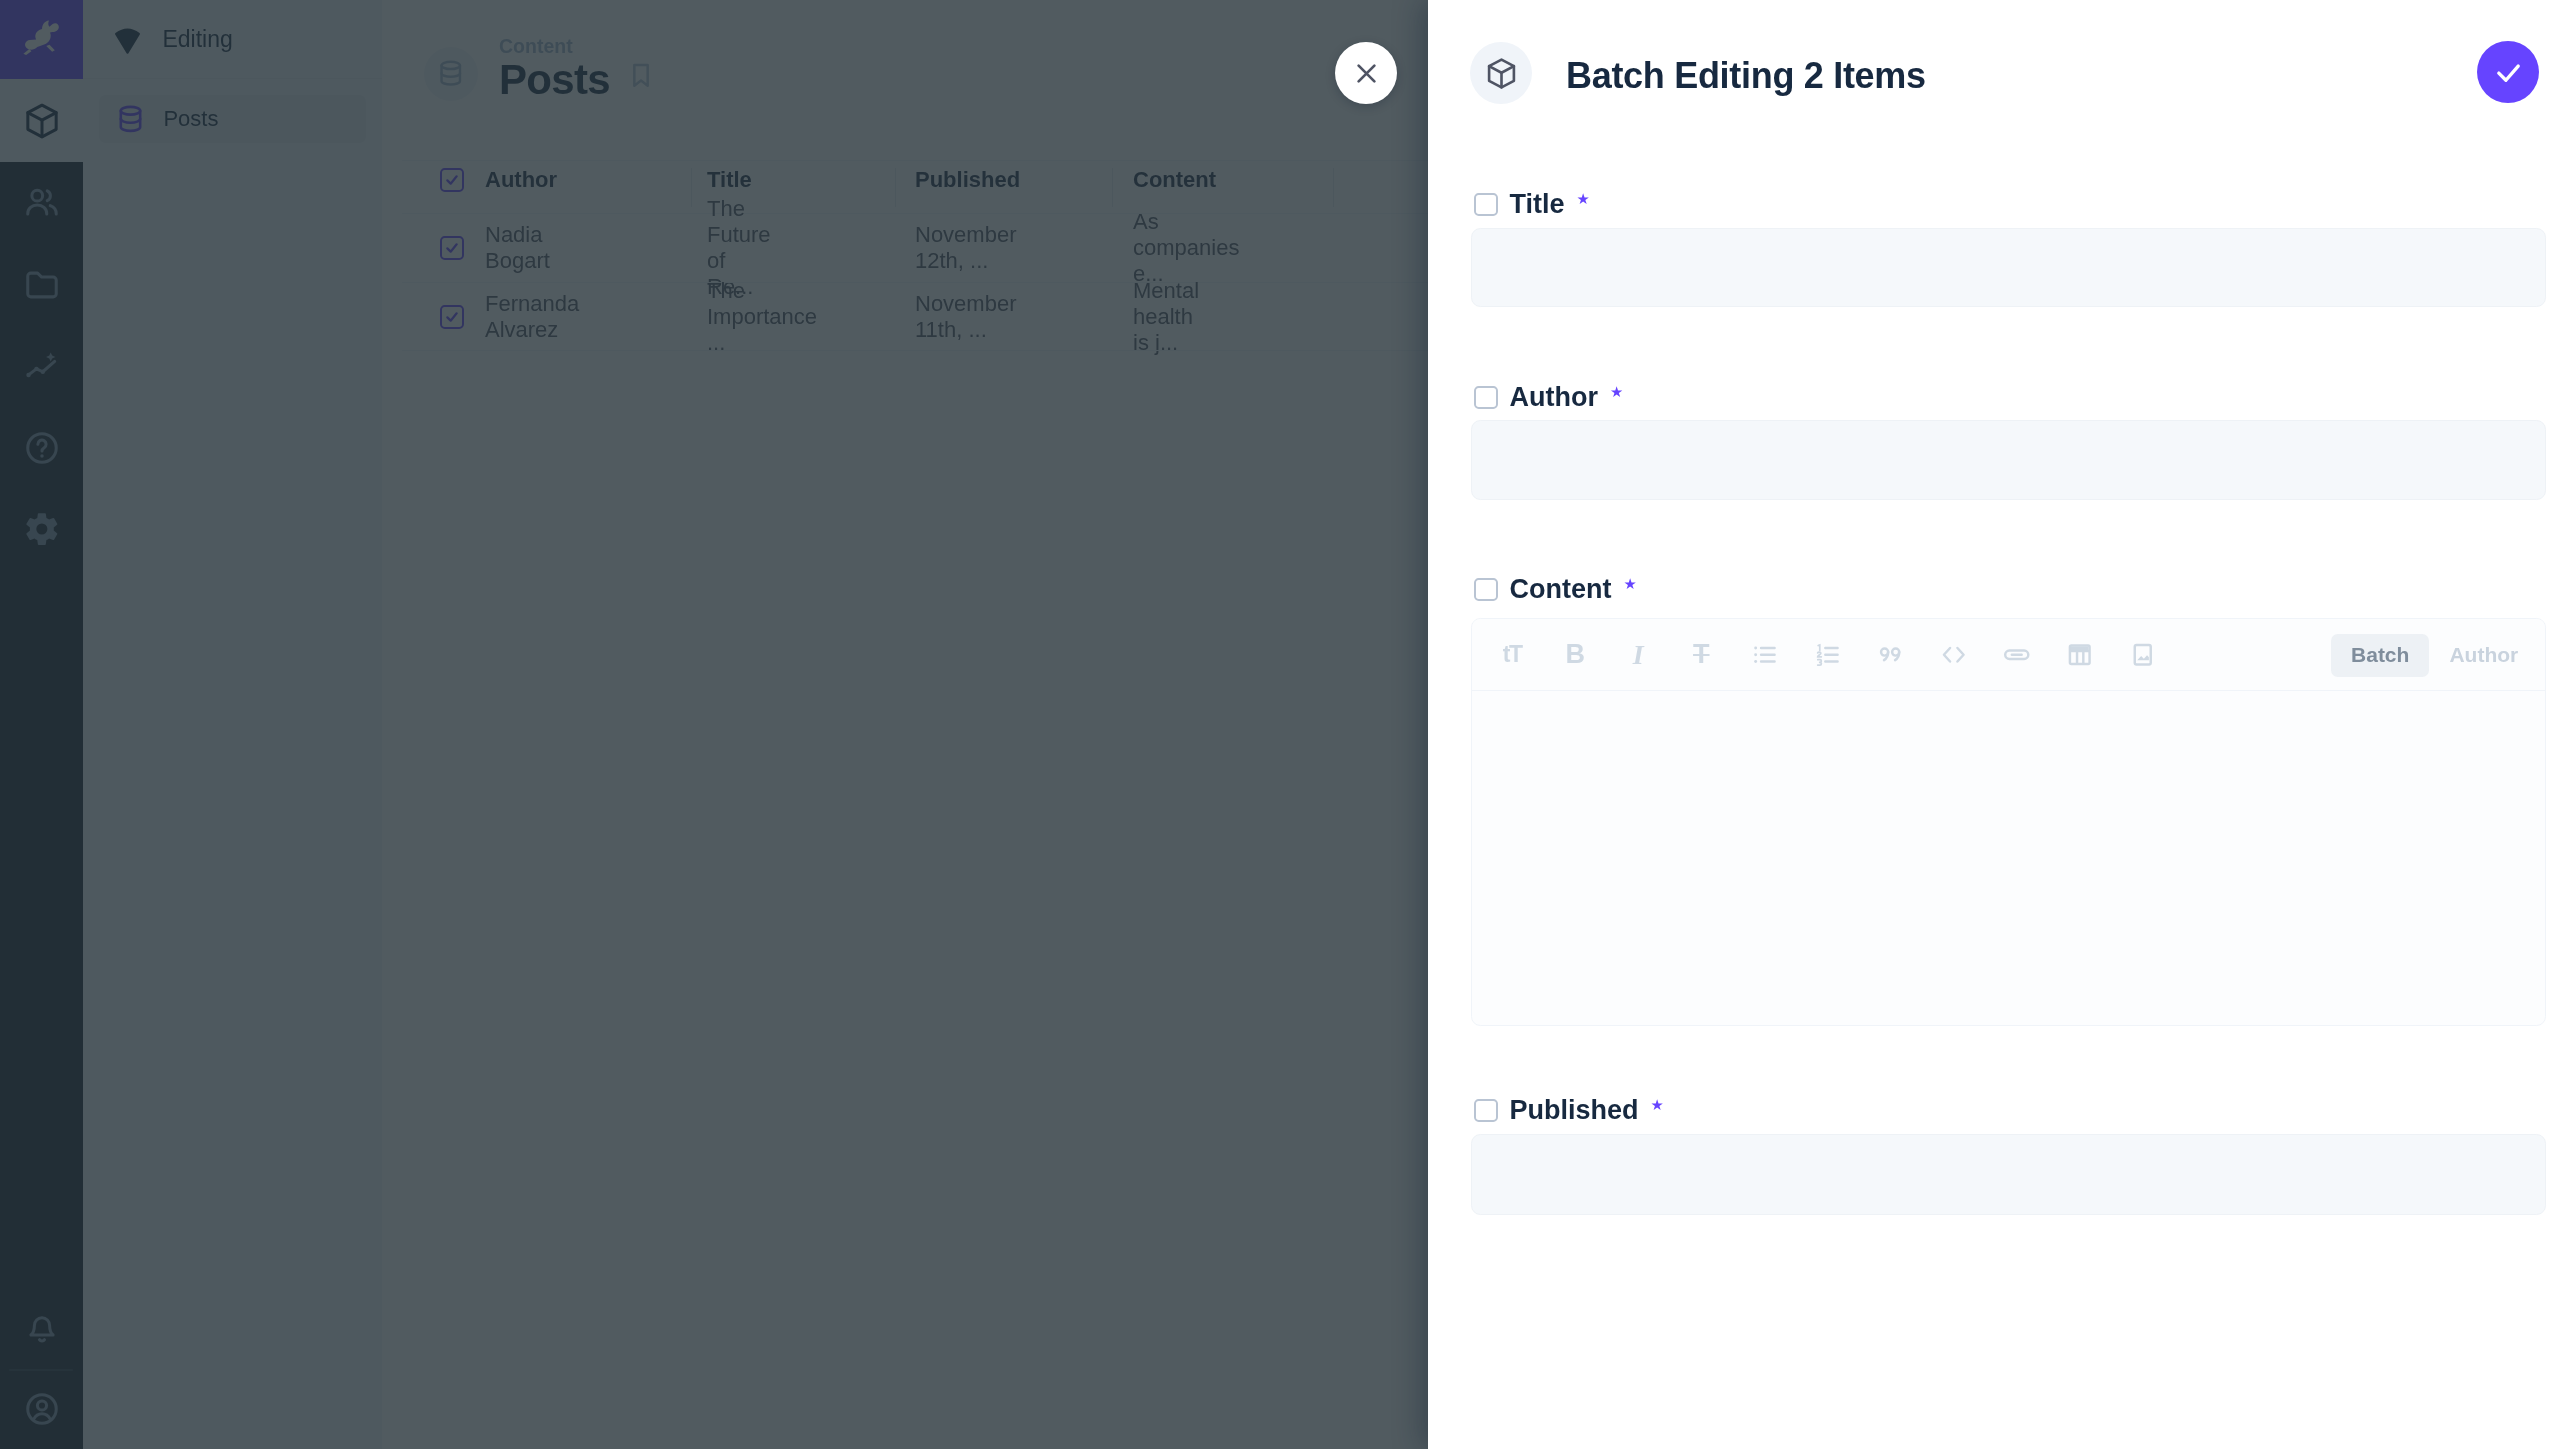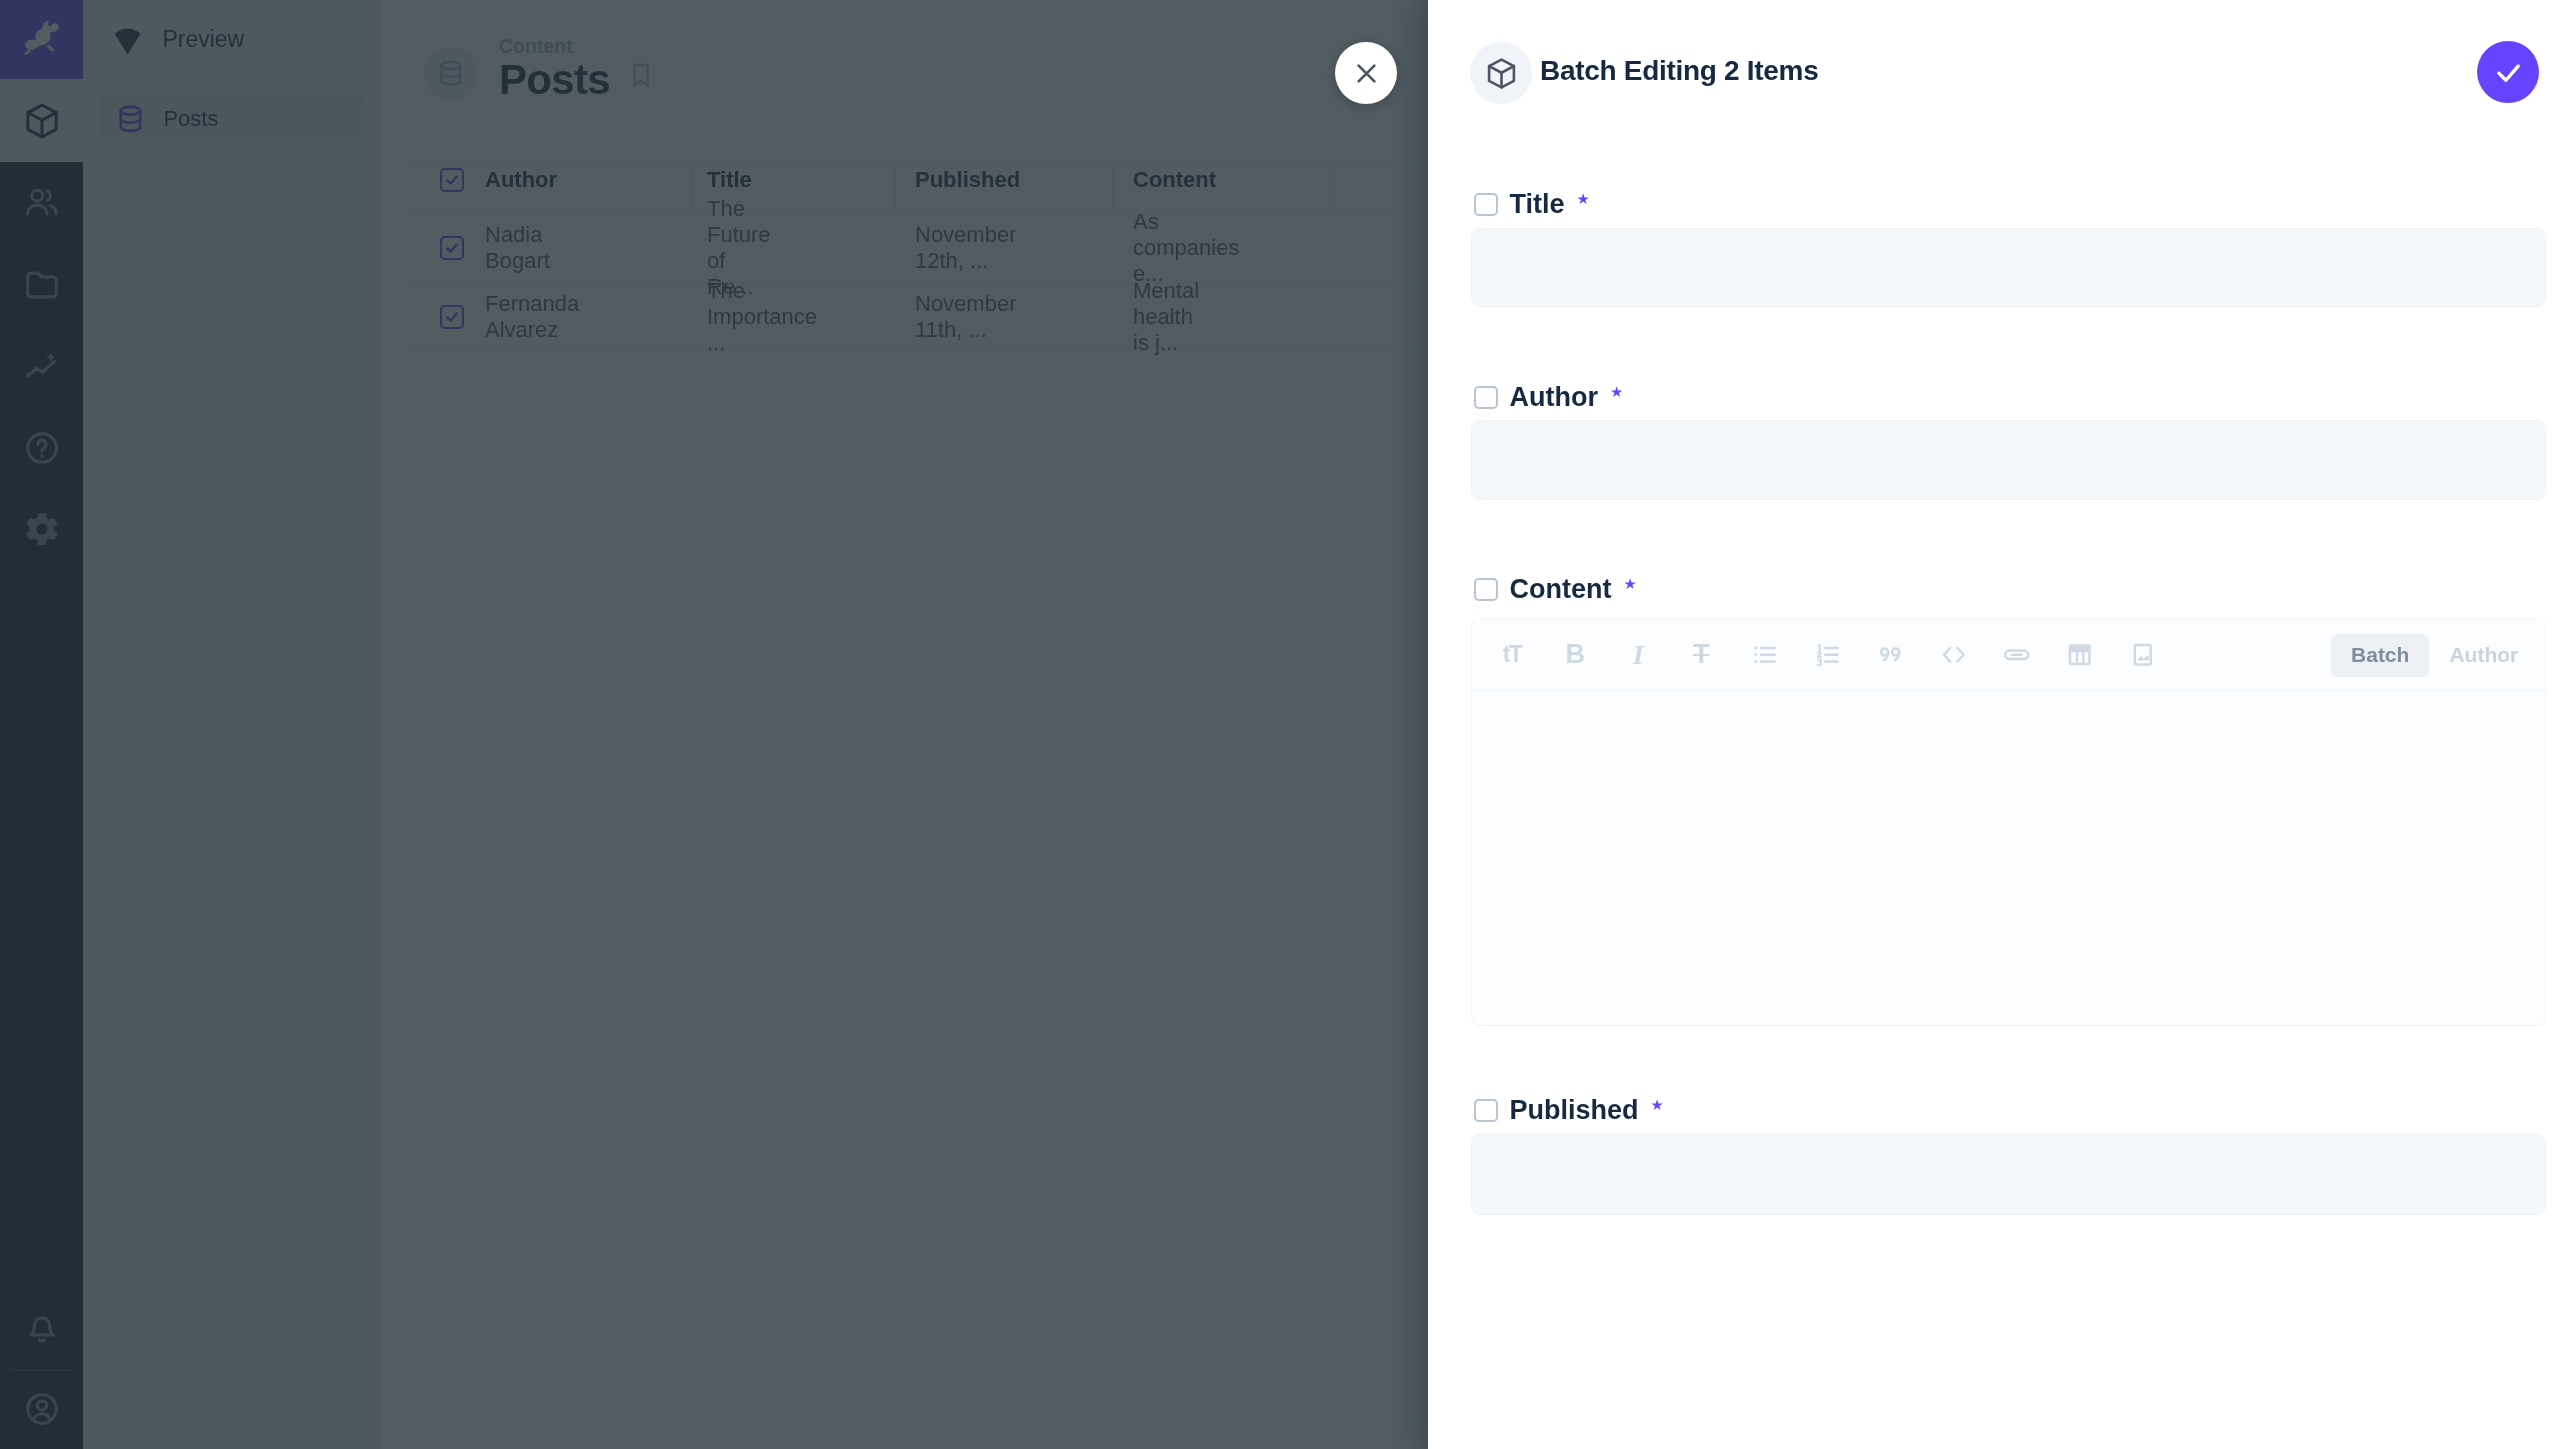--- a/index.html
+++ b/index.html
@@ -36,21 +36,21 @@
   .cbx { width:23.5px; height:23.5px; border:2px solid #6644ff; border-radius:4.7px; background:#fff; display:flex; align-items:center; justify-content:center; color:#6644ff; }
   .cbx-off { width:23.5px; height:23.5px; border:2px solid #b9c4d3; border-radius:4.7px; background:#fff; }
 
   
   .overlay { left:0; top:0; width:1428px; height:1449px; background:rgba(38,50,56,0.8); z-index:50; }
 
   
   .drawer { left:1428px; top:0; width:1148px; height:1449px; background:#fff; z-index:60; box-shadow:-6.7px 0 27px rgba(14,28,47,0.35); }
   .close-btn { left:-93px; top:42px; width:62px; height:62px; border-radius:50%; background:#fff; display:flex; align-items:center; justify-content:center; color:#4f5464; box-shadow:0 2.7px 9.4px rgba(14,28,47,0.25); }
   .dh-circle { left:42px; top:42px; width:62px; height:62px; border-radius:50%; background:#f0f4f9; display:flex; align-items:center; justify-content:center; color:#4f5464; }
-  .drawer-title { left:112px; top:55px; font-size:28px; font-weight:700; color:#172940; letter-spacing:-0.3px; }
+  .drawer-title { left:138px; top:55px; font-size:36px; font-weight:700; color:#172940; letter-spacing:-0.3px; }
   .check-btn { left:1049px; top:41px; width:62px; height:62px; border-radius:50%; background:#6644ff; display:flex; align-items:center; justify-content:center; color:#fff; }
 
   .field-label { left:46px; height:27px; display:flex; align-items:center; gap:12px; }
   .field-label .lbl { font-size:27px; font-weight:700; color:#172940; }
   .req-star { color:#6644ff; font-size:14.8px; align-self:flex-start; margin-top:-1.3px; }
   .input-box { left:43px; width:1075px; background:#f5f8fb; border:1.3px solid #eef2f6; border-radius:9.4px; }
 
   .editor { left:43px; top:618px; width:1075px; height:408px; background:#fcfdfe; border:1.3px solid #f0f4f9; border-radius:9.4px; overflow:hidden; }
   .toolbar { position:absolute; left:0; top:0; width:100%; height:72px; border-bottom:1.3px solid #f0f4f9; background:#fcfdfe; display:flex; align-items:center; padding-left:14.8px;gap:12px; }
   .tool { width:51px; height:51px; display:flex; align-items:center; justify-content:center; color:#cfd9e3; }
@@ -160,21 +160,21 @@
     </div>
   </div>
 
   <div class="abs nav">
     <div class="abs project-bar">
       <span style="color:#172940">
         <svg width="35" height="35" viewBox="0 0 24 24" fill="currentColor">
           <path d="M4.2 8.2 Q12 2.2 19.8 8.2 L12 21 Z" stroke="currentColor" stroke-width="1.5" stroke-linejoin="round"></path>
         </svg>
       </span>
-      <span class="project-name">Preview</span>
+      <span class="project-name">Editing</span>
     </div>
     <div class="abs nav-item">
       <span style="color:#6644ff">
         <svg width="31" height="31" viewBox="0 0 24 24" fill="none" stroke="currentColor" stroke-width="2" stroke-linecap="round">
           <ellipse cx="12" cy="5.2" rx="7.5" ry="3"></ellipse>
           <path d="M4.5 5.2v6.3c0 1.7 3.4 3 7.5 3s7.5-1.3 7.5-3V5.2"></path>
           <path d="M4.5 11.5v6.3c0 1.7 3.4 3 7.5 3s7.5-1.3 7.5-3v-6.3"></path>
         </svg>
       </span>
       <span class="nav-item-label">Posts</span>

